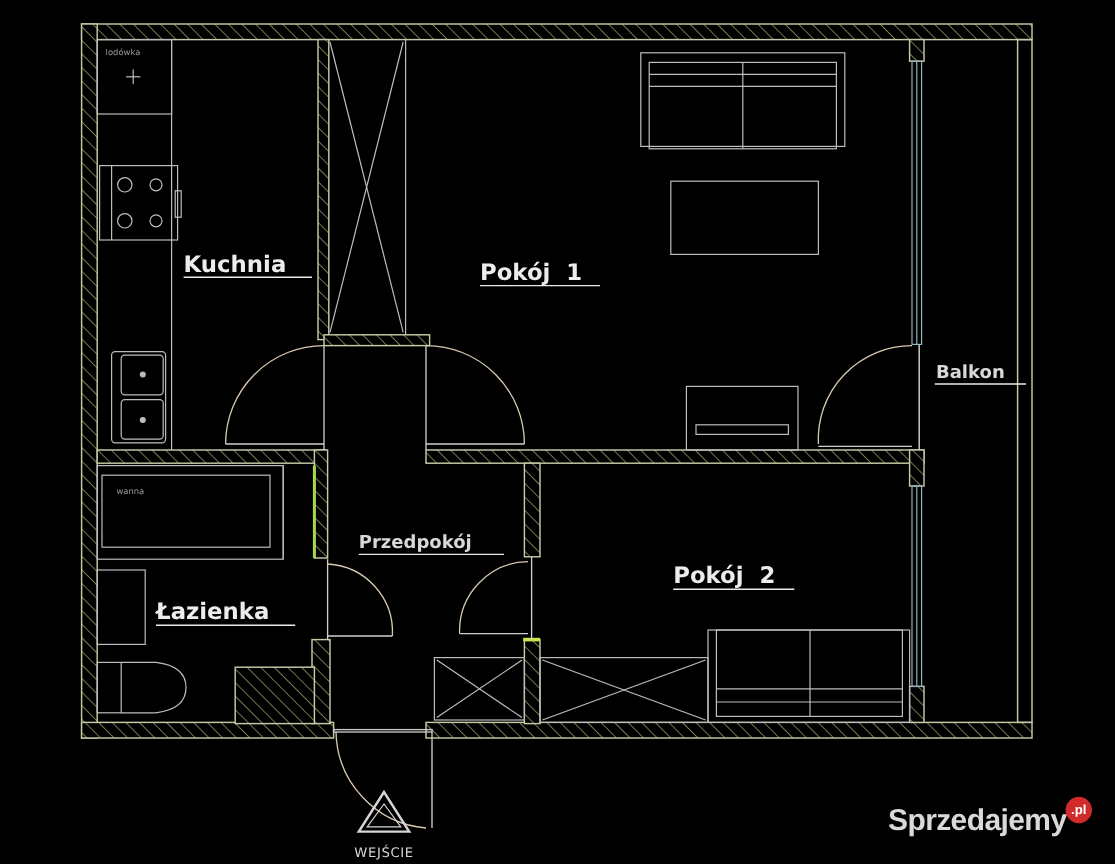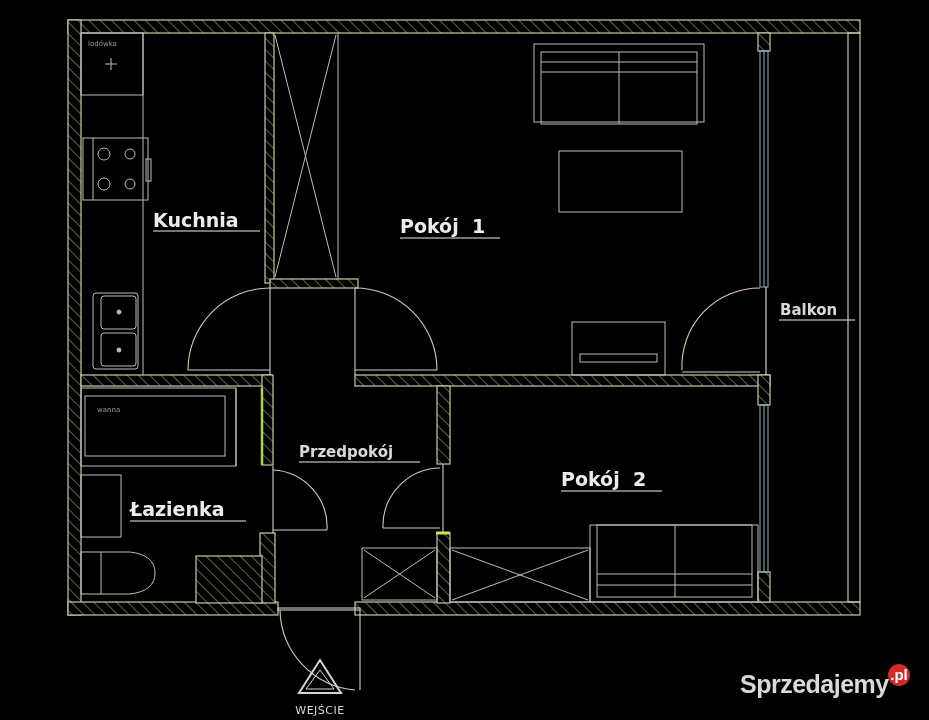--- a/index.html
+++ b/index.html
@@ -10,21 +10,21 @@
   .tiny { fill: #9a9a9a; font-family: "DejaVu Sans", sans-serif; font-size: 7px; }
   .entry { fill: #d6d6d6; font-family: "DejaVu Sans", sans-serif; font-size: 11px; letter-spacing: 0.5px; }
   .watermark {
     position: absolute; left: 740px; top: 670px;
     font-family: "Liberation Sans", sans-serif; font-weight: bold; font-size: 25px;
     color: #d9d9d9; letter-spacing: -0.5px;
   }
   .wm-badge {
     position: absolute; left: 888px; top: 664px; width: 22px; height: 22px;
     border-radius: 50%; background: #d02a2a; color: #fff;
-    font-family: "Liberation Sans", sans-serif; font-weight: bold; font-size: 15px;
+    font-family: "Liberation Sans", sans-serif; font-weight: bold; font-size: 11px;
     line-height: 22px; text-align: center;
   }
 </style>
 </head>
 <body>
 
 <svg width="929" height="720" viewBox="0 0 929 720">
   <defs>
     <pattern id="hatch" patternUnits="userSpaceOnUse" width="8" height="8" patternTransform="rotate(-45)">
       <rect width="8" height="8" fill="#000"></rect>

